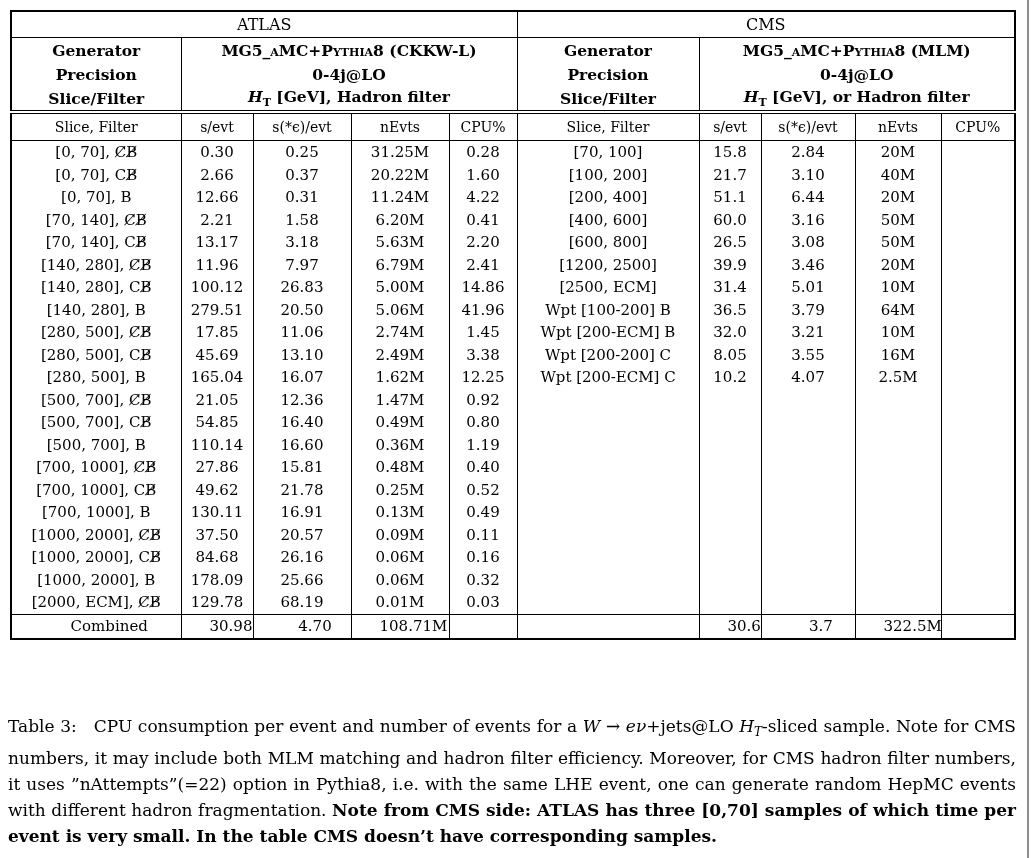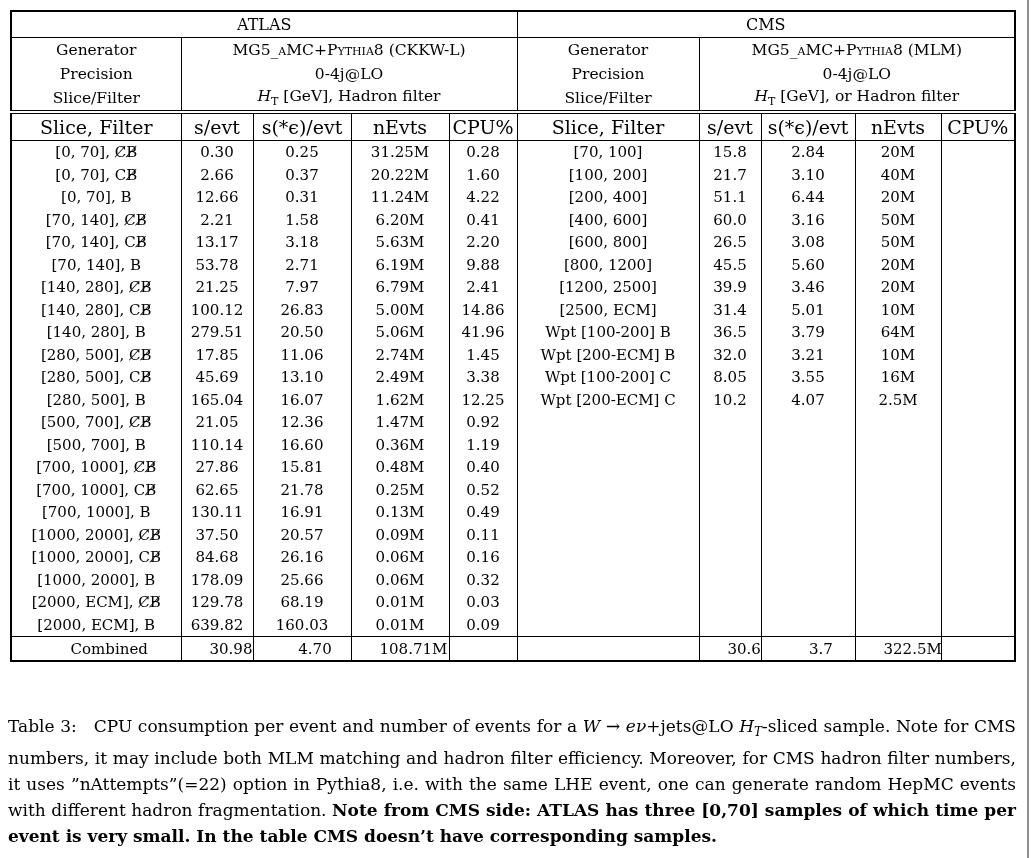--- a/index.html
+++ b/index.html
@@ -4,22 +4,22 @@
 <style>
   html,body{margin:0;padding:0;background:#ffffff;}
   .page{position:relative;width:1032px;height:858px;background:#ffffff;overflow:hidden;
         font-family:"DejaVu Serif","Liberation Serif",serif;color:#000;}
   .scan-edge{position:absolute;top:0;height:858px;width:2px;background:#8f8f8f;}
   table.main{position:absolute;left:10px;top:10px;width:1006px;border-collapse:collapse;
              table-layout:fixed;border:2px solid #000;}
   td{padding:0 2px;text-align:center;vertical-align:middle;font-size:15px;height:22.5px;
      overflow:hidden;white-space:nowrap;}
   tr.title-row td{height:25px;font-size:16px;border-bottom:1px solid #000;}
-  tr.meta-row td{height:24px;font-size:15.5px;}
-  tr.hdr-row td{height:26px;font-size:19px;border-top:4px double #000;border-bottom:1px solid #000;}
+  tr.meta-row td{height:24px;font-size:15.5px;font-weight:bold;}
+  tr.hdr-row td{height:26px;font-size:14px;border-top:4px double #000;border-bottom:1px solid #000;}
   tr.cmb-row td{height:23px;border-top:1px solid #000;padding-left:28px;}
   .vl{border-left:1px solid #000;}
   .sc{font-variant:small-caps;}
   sub{font-size:11px;}
   .caption{position:absolute;left:8px;top:714px;width:1008px;font-size:17px;
            line-height:25.8px;text-align:justify;}
   .caption b{font-weight:bold;}
   .caption i{font-style:italic;}
   .caption sub{font-size:12px;font-style:italic;}
 </style>
@@ -132,34 +132,22 @@
           <td class="vl">3.18</td>
           <td class="vl">5.63M</td>
           <td class="vl">2.20</td>
           <td class="vl">[600, 800]</td>
           <td class="vl">26.5</td>
           <td class="vl">3.08</td>
           <td class="vl">50M</td>
           <td class="vl"></td>
         </tr>
         <tr>
-          <td>[70, 140], B</td>
-          <td class="vl">53.78</td>
-          <td class="vl">2.71</td>
-          <td class="vl">6.19M</td>
-          <td class="vl">9.88</td>
-          <td class="vl">[800, 1200]</td>
-          <td class="vl">45.5</td>
-          <td class="vl">5.60</td>
-          <td class="vl">20M</td>
-          <td class="vl"></td>
-        </tr>
-        <tr>
           <td>[140, 280], C̸B̸</td>
-          <td class="vl">21.25</td>
+          <td class="vl">11.96</td>
           <td class="vl">7.97</td>
           <td class="vl">6.79M</td>
           <td class="vl">2.41</td>
           <td class="vl">[1200, 2500]</td>
           <td class="vl">39.9</td>
           <td class="vl">3.46</td>
           <td class="vl">20M</td>
           <td class="vl"></td>
         </tr>
         <tr>
@@ -197,21 +185,21 @@
           <td class="vl">3.21</td>
           <td class="vl">10M</td>
           <td class="vl"></td>
         </tr>
         <tr>
           <td>[280, 500], CB̸</td>
           <td class="vl">45.69</td>
           <td class="vl">13.10</td>
           <td class="vl">2.49M</td>
           <td class="vl">3.38</td>
-          <td class="vl">Wpt [100-200] C</td>
+          <td class="vl">Wpt [200-200] C</td>
           <td class="vl">8.05</td>
           <td class="vl">3.55</td>
           <td class="vl">16M</td>
           <td class="vl"></td>
         </tr>
         <tr>
           <td>[280, 500], B</td>
           <td class="vl">165.04</td>
           <td class="vl">16.07</td>
           <td class="vl">1.62M</td>
@@ -228,20 +216,32 @@
           <td class="vl">12.36</td>
           <td class="vl">1.47M</td>
           <td class="vl">0.92</td>
           <td class="vl"></td>
           <td class="vl"></td>
           <td class="vl"></td>
           <td class="vl"></td>
           <td class="vl"></td>
         </tr>
         <tr>
+          <td>[500, 700], CB̸</td>
+          <td class="vl">54.85</td>
+          <td class="vl">16.40</td>
+          <td class="vl">0.49M</td>
+          <td class="vl">0.80</td>
+          <td class="vl"></td>
+          <td class="vl"></td>
+          <td class="vl"></td>
+          <td class="vl"></td>
+          <td class="vl"></td>
+        </tr>
+        <tr>
           <td>[500, 700], B</td>
           <td class="vl">110.14</td>
           <td class="vl">16.60</td>
           <td class="vl">0.36M</td>
           <td class="vl">1.19</td>
           <td class="vl"></td>
           <td class="vl"></td>
           <td class="vl"></td>
           <td class="vl"></td>
           <td class="vl"></td>
@@ -253,21 +253,21 @@
           <td class="vl">0.48M</td>
           <td class="vl">0.40</td>
           <td class="vl"></td>
           <td class="vl"></td>
           <td class="vl"></td>
           <td class="vl"></td>
           <td class="vl"></td>
         </tr>
         <tr>
           <td>[700, 1000], CB̸</td>
-          <td class="vl">62.65</td>
+          <td class="vl">49.62</td>
           <td class="vl">21.78</td>
           <td class="vl">0.25M</td>
           <td class="vl">0.52</td>
           <td class="vl"></td>
           <td class="vl"></td>
           <td class="vl"></td>
           <td class="vl"></td>
           <td class="vl"></td>
         </tr>
         <tr>
@@ -323,32 +323,20 @@
           <td class="vl">129.78</td>
           <td class="vl">68.19</td>
           <td class="vl">0.01M</td>
           <td class="vl">0.03</td>
           <td class="vl"></td>
           <td class="vl"></td>
           <td class="vl"></td>
           <td class="vl"></td>
           <td class="vl"></td>
         </tr>
-        <tr>
-          <td>[2000, ECM], B</td>
-          <td class="vl">639.82</td>
-          <td class="vl">160.03</td>
-          <td class="vl">0.01M</td>
-          <td class="vl">0.09</td>
-          <td class="vl"></td>
-          <td class="vl"></td>
-          <td class="vl"></td>
-          <td class="vl"></td>
-          <td class="vl"></td>
-        </tr>
         <tr class="cmb-row">
           <td>Combined</td>
           <td class="vl">30.98</td>
           <td class="vl">4.70</td>
           <td class="vl">108.71M</td>
           <td class="vl"></td>
           <td class="vl"></td>
           <td class="vl">30.6</td>
           <td class="vl">3.7</td>
           <td class="vl">322.5M</td>

